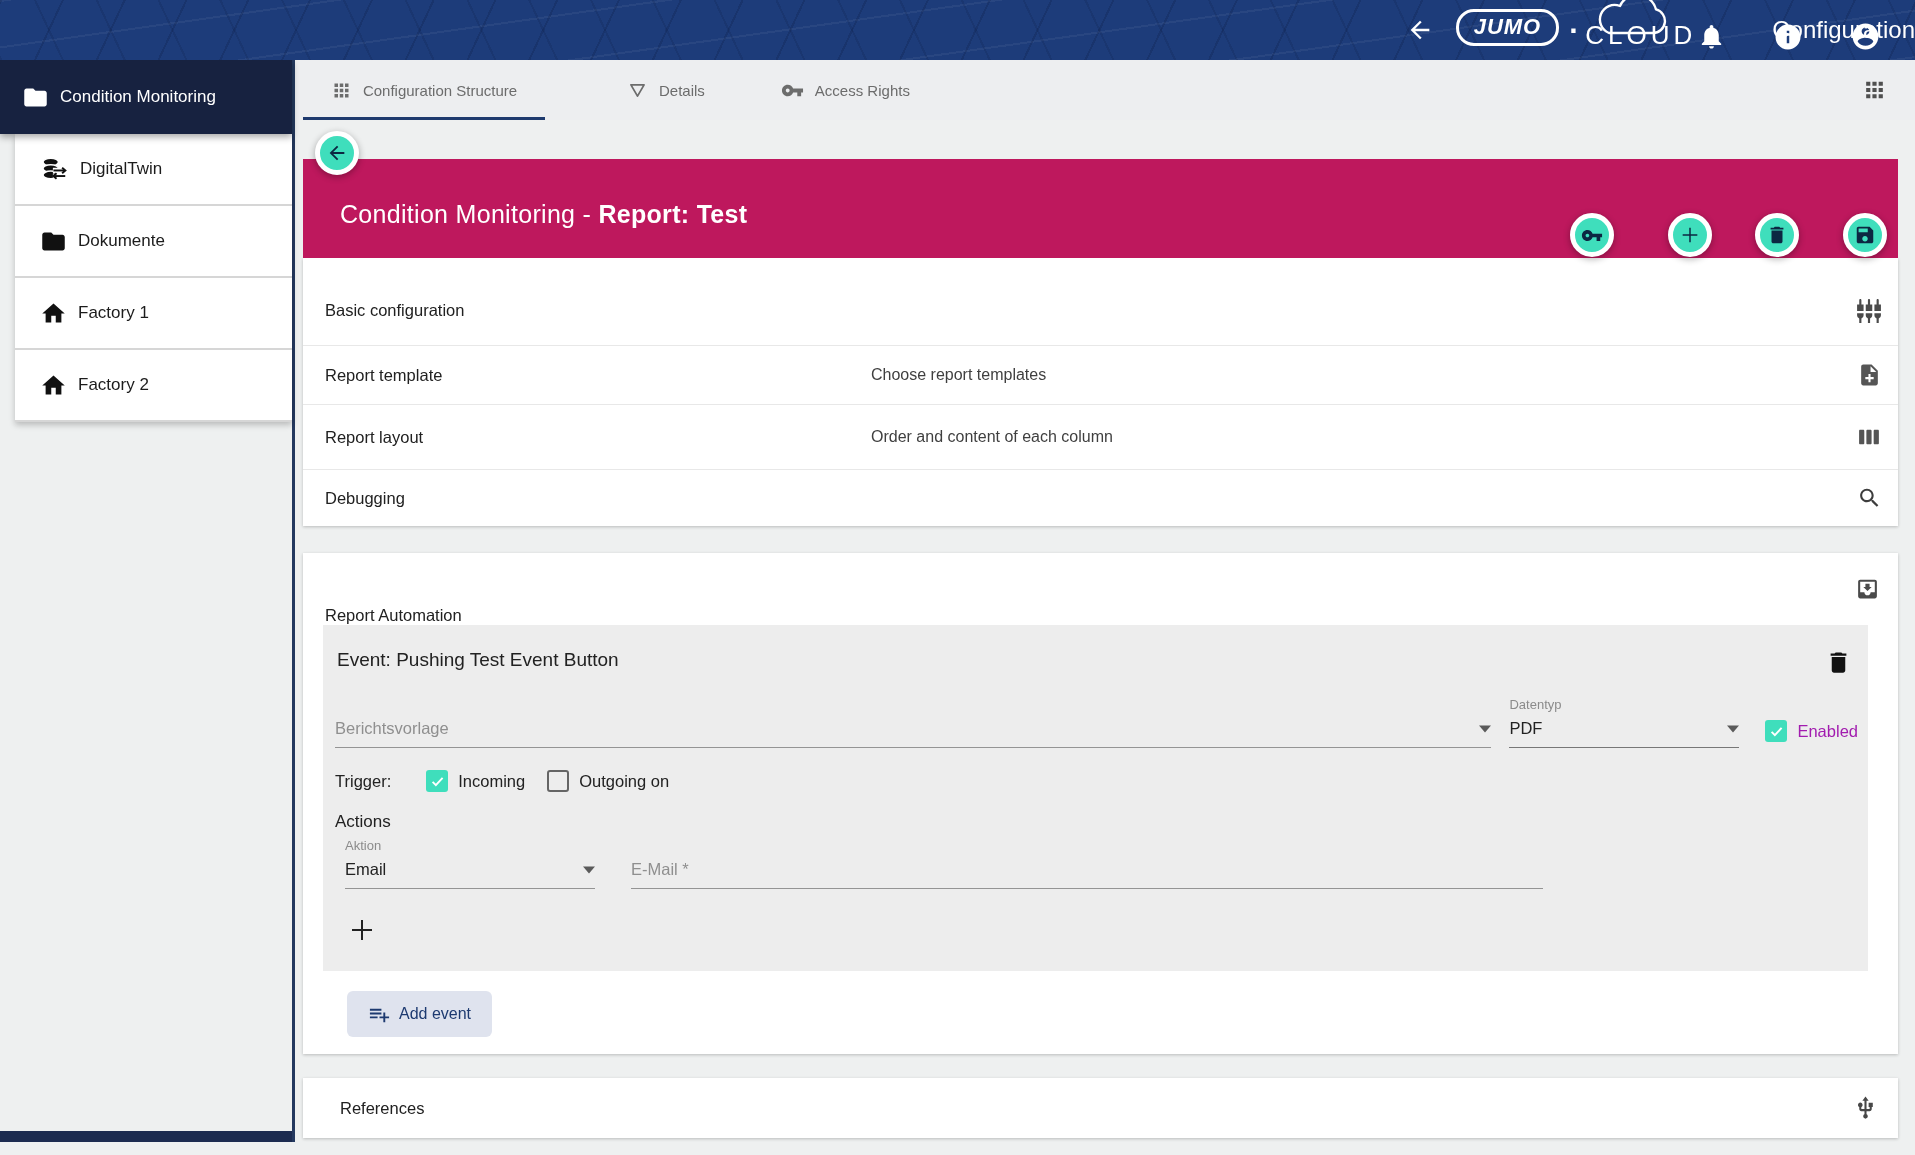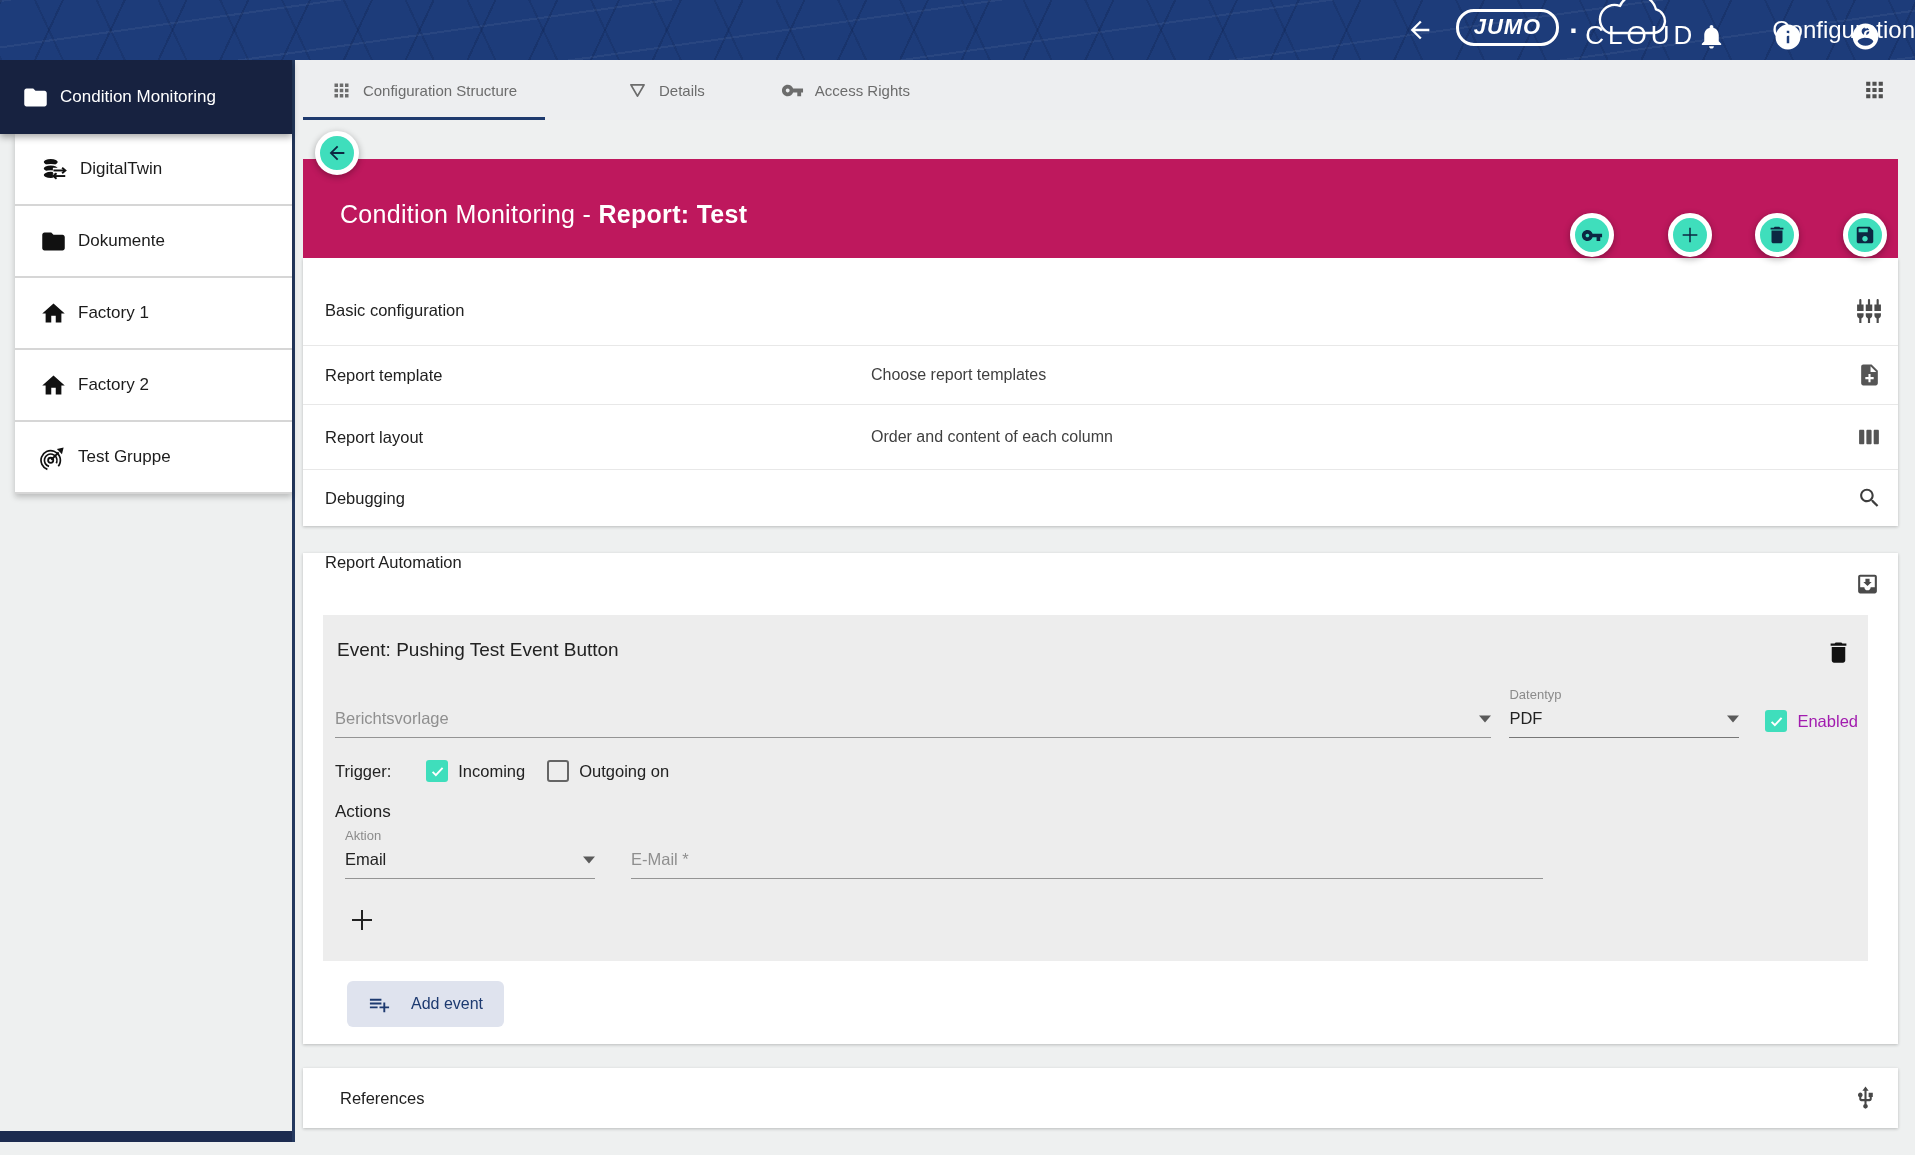--- a/index.html
+++ b/index.html
@@ -83,21 +83,21 @@
   .card{background:#fff;box-shadow:0 1px 3px rgba(0,0,0,.22)}
   .row{position:relative;display:flex;align-items:center;padding-left:22px;border-bottom:1px solid #e8e8e8;font-size:16.5px;color:#212121;cursor:pointer}
   .r1{height:88px;padding-top:18px;box-sizing:border-box}
   .r2{height:58px}.r3{height:64px}.r4{height:56px;border-bottom:none}
   .rdesc{position:absolute;left:568px;color:#3f3f3f;font-size:16px;font-weight:400}
   .ric{position:absolute;right:16px;top:50%;transform:translateY(-50%);color:#4a4a4a;cursor:pointer;display:flex}
   .r1 .ric{top:calc(50% + 9px)}
 
   
   .card2{margin-top:27px;padding-bottom:17px}
-  .auto-head{height:62px;position:relative;display:flex;align-items:flex-start;padding-left:22px;font-size:16.5px;color:#212121}
+  .auto-head{height:72px;position:relative;display:flex;align-items:flex-end;padding-left:22px;font-size:16.5px;color:#212121}
   .auto-head .ric{right:18px}
 
   .event{margin:0 30px 0 20px;background:#ededed;padding:18px 8px 26px 12px;position:relative}
   .event-title{font-size:19px;color:#222;margin:6px 0 0 2px}
   .event-del{position:absolute;right:16px;top:24px;color:#121212;cursor:pointer}
 
   .fieldrow{display:flex;align-items:flex-end;gap:18px;margin-top:26px;padding-right:2px}
   .f-template{
     flex:1;display:flex;align-items:center;justify-content:space-between;
     padding-bottom:9px;border-bottom:1px solid #949494;color:#8f8f8f;font-size:16.5px;cursor:pointer;
@@ -122,21 +122,21 @@
   .sel-aktion .fval{border-bottom:1px solid #949494}
   .f-email{width:912px;margin-left:36px}
   .f-email input{
     width:100%;border:0;border-bottom:1px solid #949494;background:transparent;
     font-family:inherit;font-size:16.5px;color:#222;padding:0 0 9px 0;outline:none;
   }
   .f-email input::placeholder{color:#8f8f8f;opacity:1}
   .add-action{margin:26px 0 0 12px;width:30px;height:30px;cursor:pointer;color:#222;display:flex}
 
   .add-event{
-    margin:20px 0 0 44px;display:inline-flex;align-items:center;gap:20px;
+    margin:20px 0 0 44px;display:inline-flex;align-items:center;gap:8px;
     background:#dfe3ee;border:0;border-radius:6px;height:46px;padding:0 21px;
     font-family:inherit;font-size:16px;font-weight:500;color:#1d3a70;cursor:pointer;
   }
 
   .card3{margin-top:24px;height:60px;position:relative;display:flex;align-items:center;padding-left:37px;font-size:16.5px;color:#212121}
   .card3 .ric{right:20px;color:#474747}
 </style>
 </head>
 <body>
 
@@ -227,32 +227,20 @@
         <span>Factory 1</span>
       </div>
       <div class="side-item">
         <span>
           <svg viewBox="0 0 24 24" width="27" height="27" fill="#111">
               <path d="M10 20v-6h4v6h5v-8h3L12 3 2 12h3v8z"></path>
             </svg>
         </span>
         <span>Factory 2</span>
       </div>
-      <div class="side-item">
-        <span>
-          <svg viewBox="0 0 24 24" width="27" height="27" fill="none" stroke="#111">
-            <circle cx="9.5" cy="14.5" r="2.3" stroke-width="1.6"></circle>
-            <circle cx="9.5" cy="14.5" r="5.6" stroke-width="1.5" stroke-dasharray="27 9" transform="rotate(-255 9.5 14.5)"></circle>
-            <circle cx="9.5" cy="14.5" r="8.6" stroke-width="1.5" stroke-dasharray="43 11" transform="rotate(-250 9.5 14.5)"></circle>
-            <path d="M10 14 16.6 7.4" stroke-width="1.7"></path>
-            <path d="M21 3l-6 1.5 4.5 4.5z" fill="#111" stroke="none"></path>
-          </svg>
-        </span>
-        <span>Test Gruppe</span>
-      </div>
     </div>
     <div class="side-bottom"></div>
   </aside>
 
   <main class="main">
     <nav class="tabbar">
       <div class="tab tab-1 active">
         <span>
           <svg viewBox="0 0 24 24" width="21" height="21" fill="#6c6c6c">
               <path d="M4 4h4v4H4zm6 0h4v4h-4zm6 0h4v4h-4zM4 10h4v4H4zm6 0h4v4h-4zm6 0h4v4h-4zM4 16h4v4H4zm6 0h4v4h-4zm6 0h4v4h-4z"></path>

